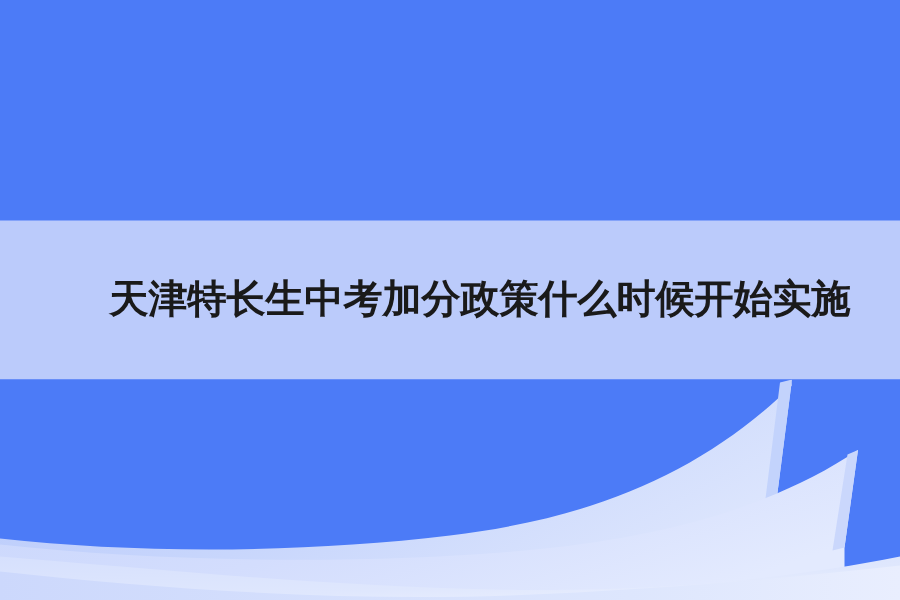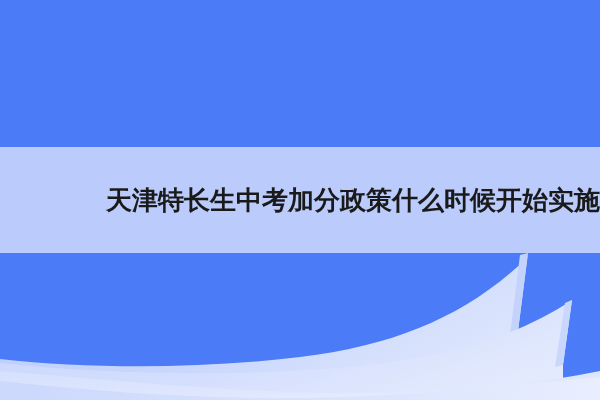--- a/index.html
+++ b/index.html
@@ -27,21 +27,21 @@
   }
   .band-title {
     position: absolute;
     left: 0;
     top: 147px;
     width: 600px;
     height: 106px;
     background: #bbcbfb;
     display: flex;
     align-items: center;
-    justify-content: flex-end;
+    justify-content: center;
   }
   .title-text {
     margin-left: 40px;
     font-size: 26px;
     line-height: 1.1;
     letter-spacing: 0px;
     font-weight: bold;
     color: #1a1a1a;
     white-space: nowrap;
     font-family: "DejaVu Sans", "Liberation Sans", sans-serif;

